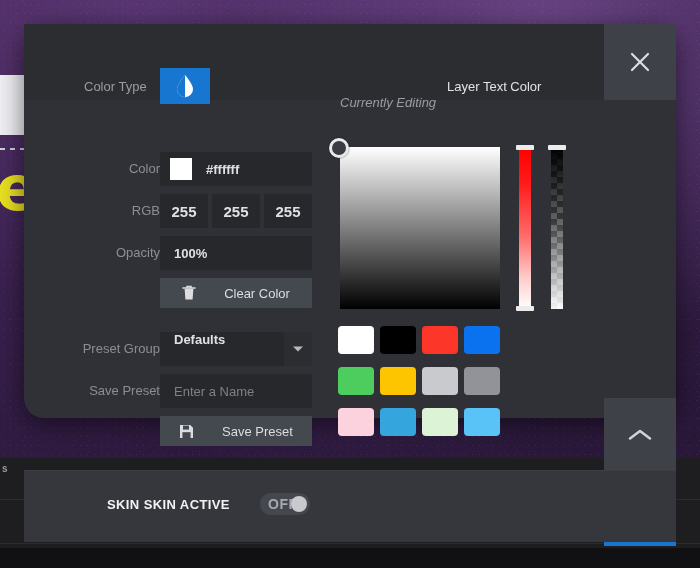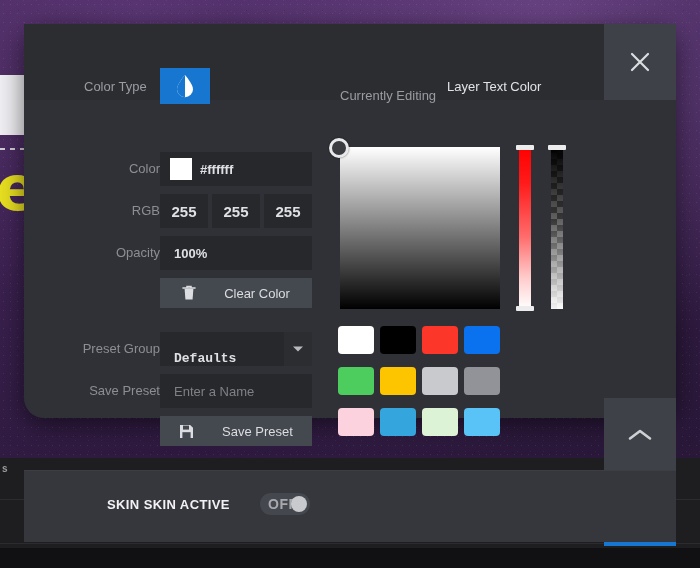--- a/index.html
+++ b/index.html
@@ -84,21 +84,21 @@
     font-size: 13px; color: #9b9ca2;
   }
   #color-type-label { position: absolute; left: 60px; top: 55px; }
   #color-type-btn {
     position: absolute; left: 136px; top: 44px;
     width: 50px; height: 36px;
     background: #1676d0;
     display: flex; align-items: center; justify-content: center;
     cursor: pointer;
   }
-  #currently-editing-label { position: absolute; left: 316px; top: 64px; }
+  #currently-editing-label { position: absolute; left: 316px; top: 71px; font-style: italic; }
   #currently-editing-value {
     position: absolute; left: 423px; top: 55px;
     font-size: 13px; color: #e2e3e6;
   }
   #close-btn {
     position: absolute; right: 0; top: 0; width: 72px; height: 76px;
     background: #3e4248;
     display: flex; align-items: center; justify-content: center;
     cursor: pointer;
   }
@@ -119,43 +119,42 @@
     display: flex; align-items: center;
   }
   .field-text {
     font-size: 13px; color: #dfe0e3; font-weight: bold; padding-left: 14px;
   }
   .field-placeholder { color: #7e8086; font-weight: normal; }
   #color-swatch-preview {
     width: 22px; height: 22px; background: #ffffff;
     margin-left: 10px; flex: 0 0 auto;
   }
-  #color-hex { padding-left: 8px; }
+  #color-hex { padding-left: 14px; }
 
   .rgb-cell {
     position: absolute; top: 0; width: 48px; height: 34px;
     background: #26282c;
     display: flex; align-items: center; justify-content: center;
   }
   .rgb-cell span { font-size: 15px; color: #dfe0e3; font-weight: bold; }
 
   .btn-flat {
     position: absolute; left: 136px;
     width: 152px; height: 30px;
     background: #44484f;
     display: flex; align-items: center; justify-content: center; gap: 28px;
     cursor: pointer;
   }
   .btn-flat span.lbl { font-size: 13px; color: #dcdde0; }
 
   #preset-select {
     position: absolute; left: 136px; width: 152px; height: 34px;
-    background: #26282c; display: flex; align-items: flex-end;
-    cursor: pointer;
-    font-family: Liberation Mono, monospace;
+    background: #26282c; display: flex; align-items: flex-start;
+    cursor: pointer;
   }
   #preset-caret {
     position: absolute; right: 0; top: 0; width: 28px; height: 34px;
     display: flex; align-items: center; justify-content: center;
     background: #2b2d31;
   }
 
   
   #sv-box {
     position: absolute; left: 316px; top: 47px;

